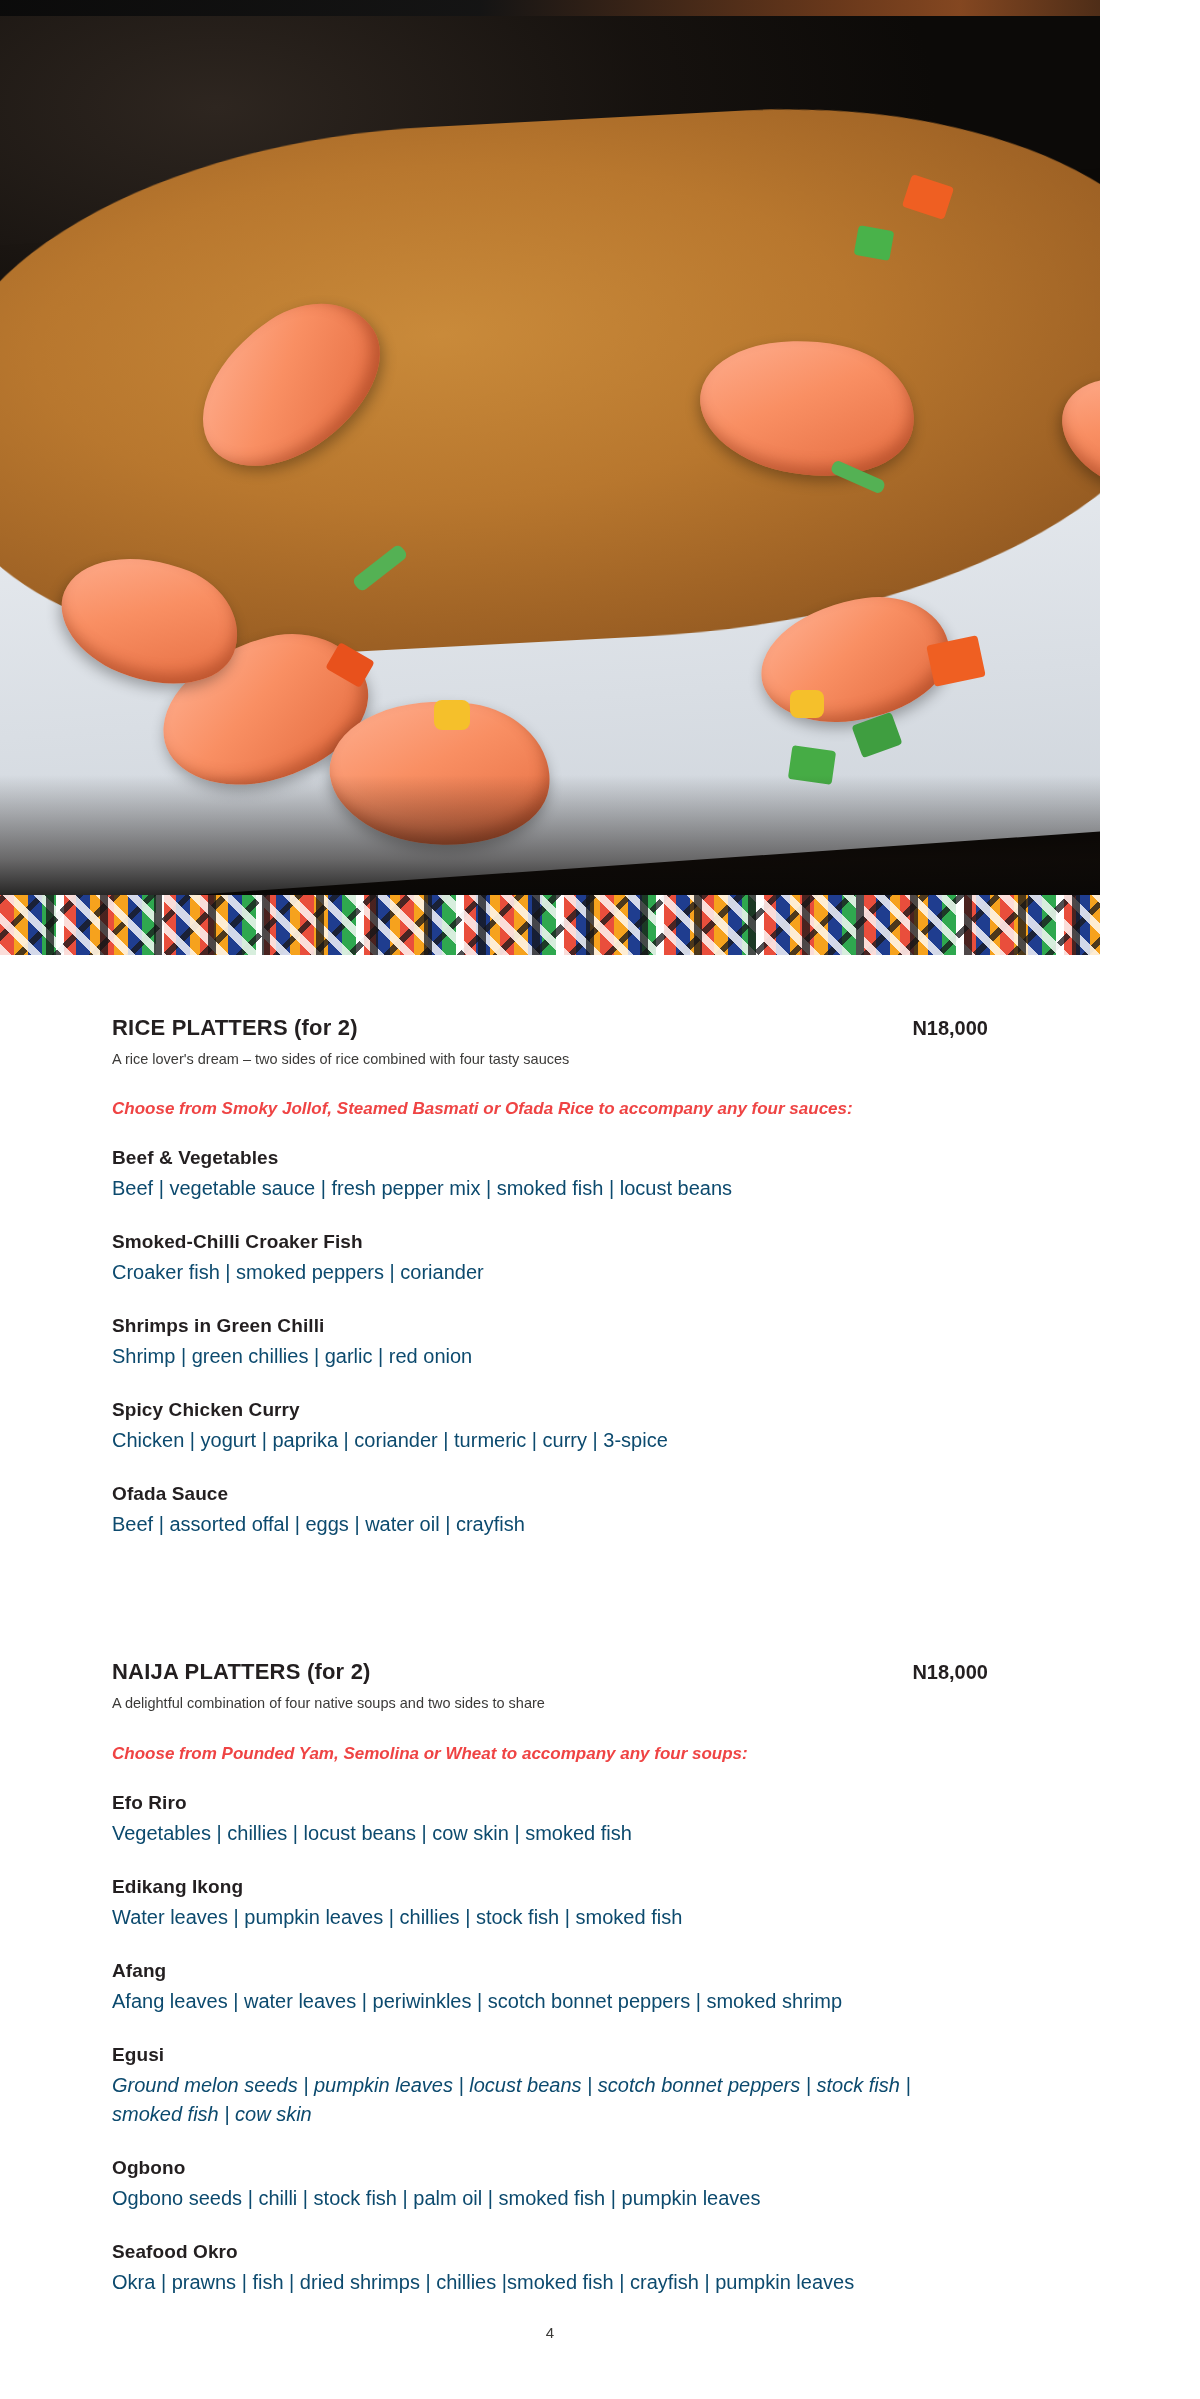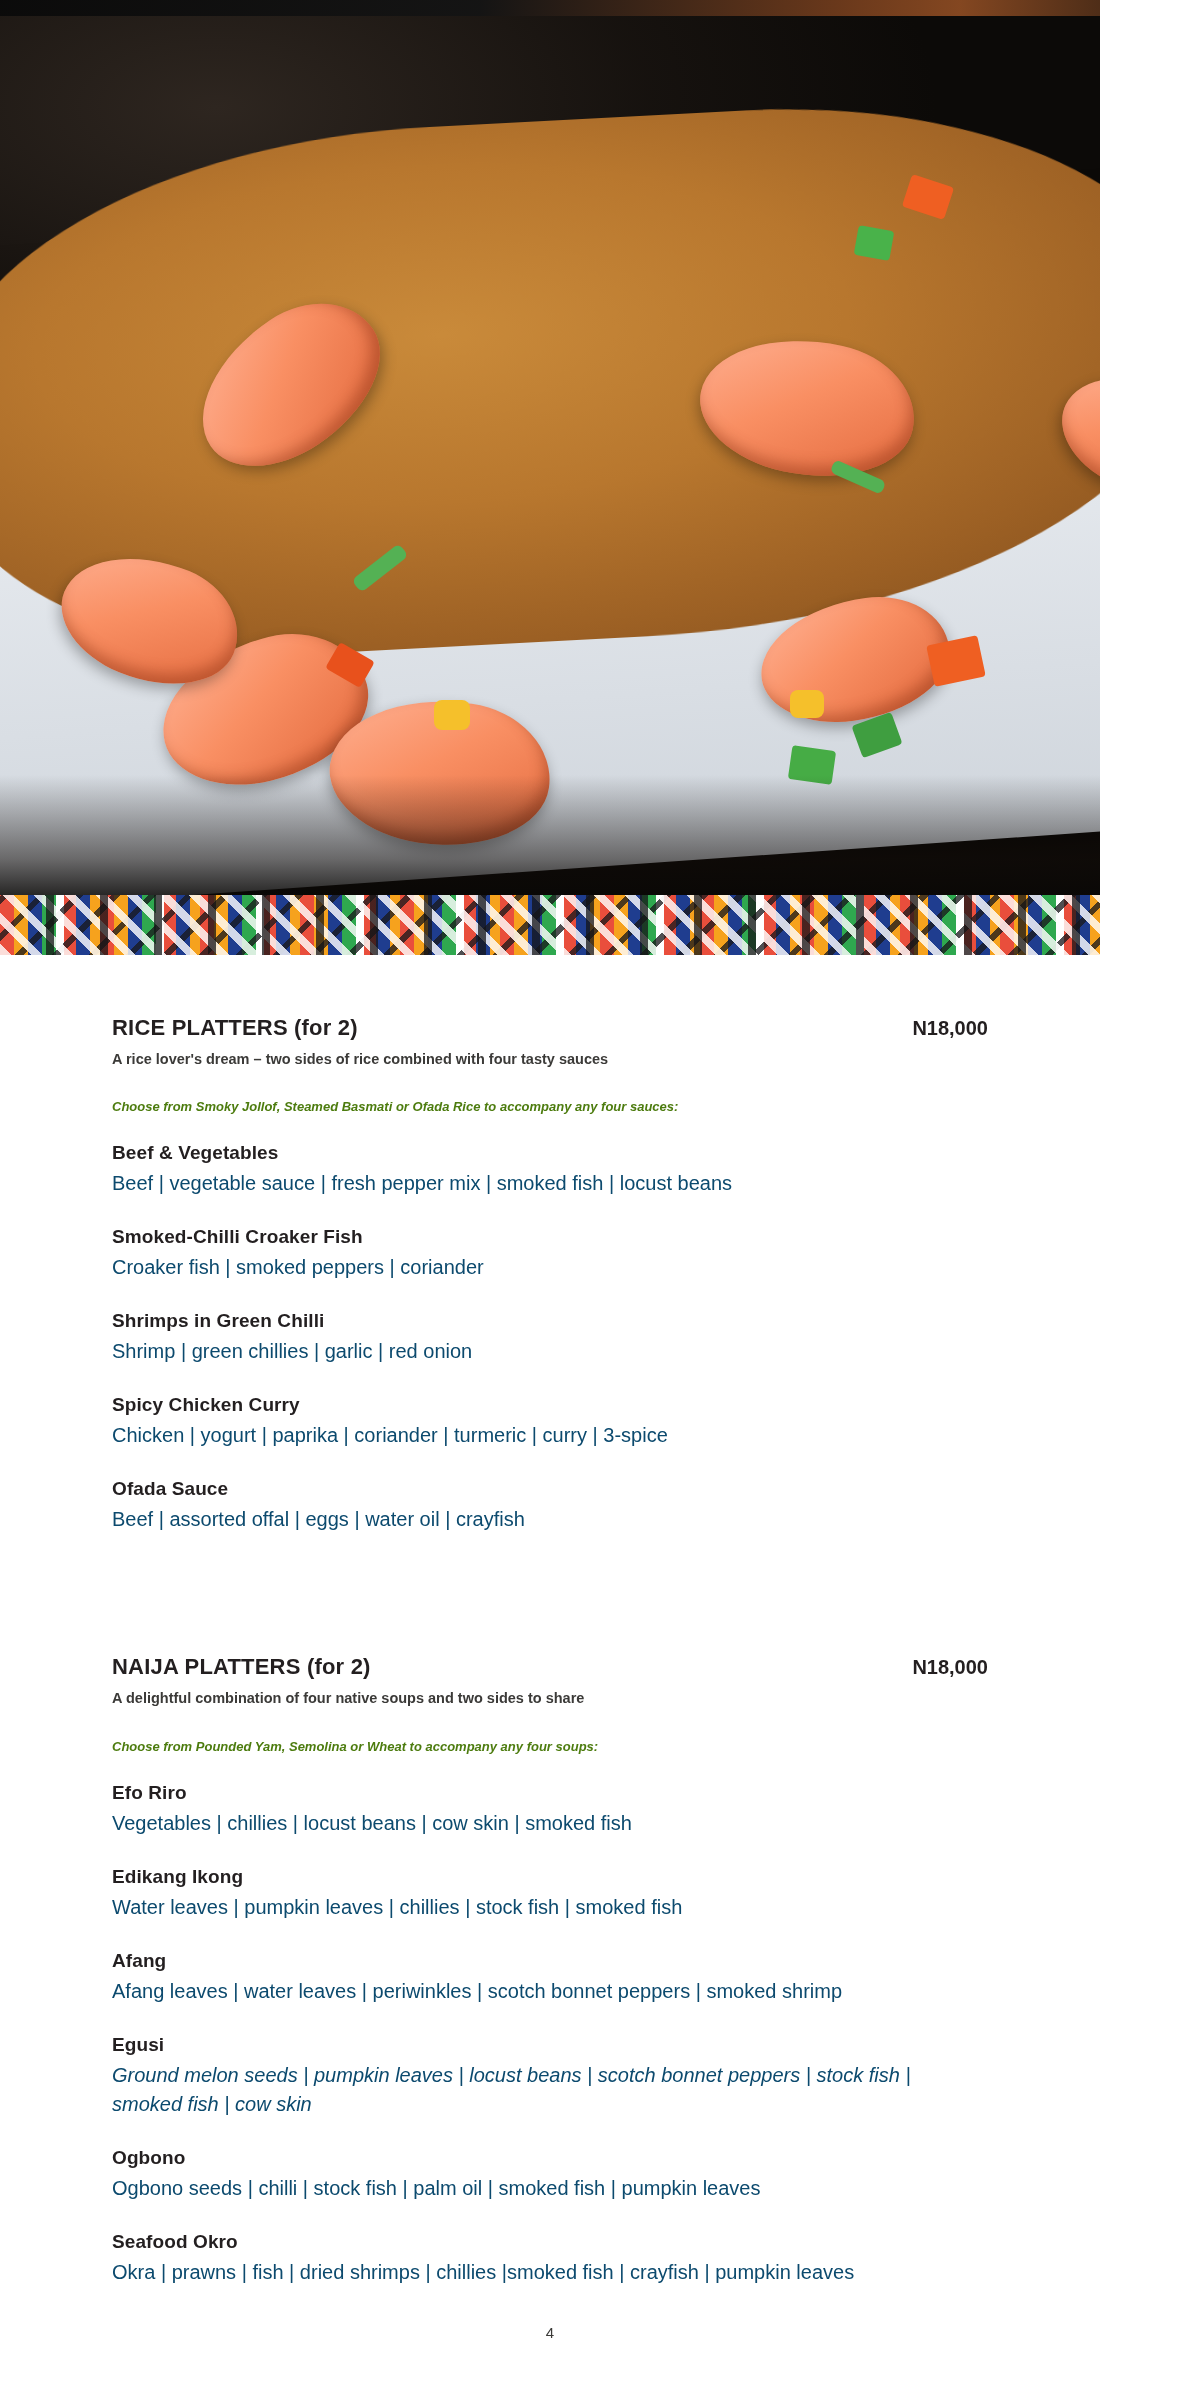--- a/index.html
+++ b/index.html
@@ -158,27 +158,26 @@
     font-size: 20px;
     font-weight: bold;
     color: #231f20;
     white-space: nowrap;
   }
   .section-sub {
     font-size: 14.5px;
     color: #3b3a38;
     margin-top: 8px;
     line-height: 1.4;
-    font-weight: bold;
   }
   .section-choose {
-    font-size: 13px;
+    font-size: 17px;
     font-style: italic;
     font-weight: bold;
-    color: #4d7c0f;
+    color: #ef4444;
     margin-top: 30px;
     margin-bottom: 6px;
   }
 
   .item {
     margin-top: 10px;
   }
   .item-name {
     font-size: 19px;
     font-weight: bold;

